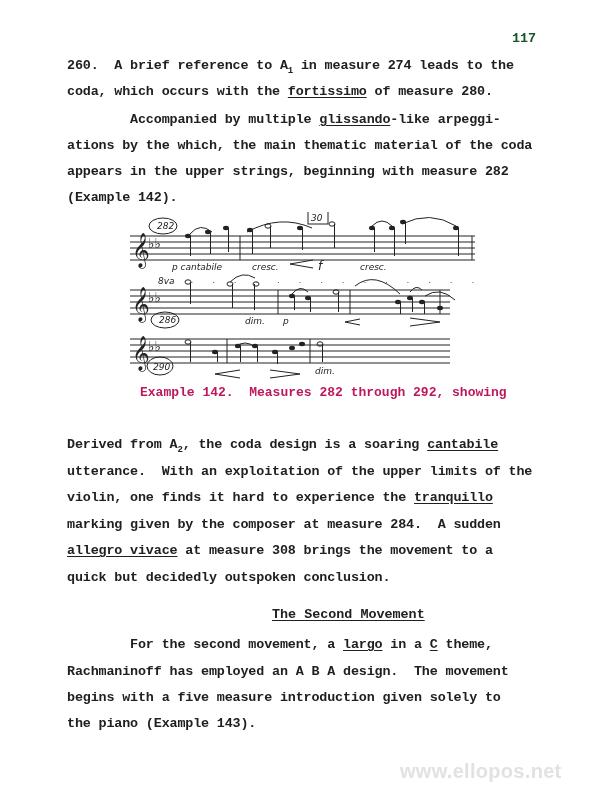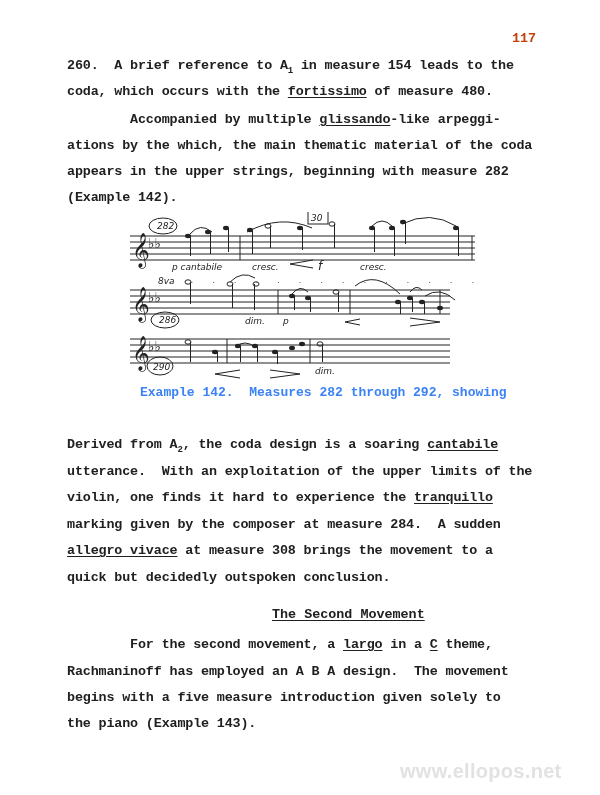--- a/index.html
+++ b/index.html
@@ -8,38 +8,38 @@
     font-family: "Liberation Mono", "DejaVu Sans Mono", monospace;
     color: #1a1a1a;
   }
   .page { position: absolute; left: 0; top: 0; width: 600px; height: 795px; }
   .line {
     position: absolute; left: 67px; font-size: 13.4px; letter-spacing: -0.15px;
     white-space: pre; line-height: 16px; font-weight: bold; color: #202020;
   }
   .u { text-decoration: underline; text-underline-offset: 2px; }
   .sub { font-size: 9px; position: relative; top: 4px; }
-  .pagenum { position: absolute; left: 512px; top: 31px; font-size: 13.4px; font-weight: bold; color: #c2410c; }
-  .caption { position: absolute; font-size: 13px; white-space: pre; font-weight: bold; color: #3b82f6; line-height: 15px; }
+  .pagenum { position: absolute; left: 512px; top: 31px; font-size: 13.4px; font-weight: bold; color: #14532d; }
+  .caption { position: absolute; font-size: 13px; white-space: pre; font-weight: bold; color: #be185d; line-height: 15px; }
   .heading { position: absolute; left: 227px; top: 607px; font-size: 13.4px; font-weight: bold; color: #202020; white-space: pre; margin-left: 45px; }
   .music { position: absolute; left: 120px; top: 212px; width: 370px; height: 170px; }
   .watermark {
     position: absolute; left: 400px; top: 760px; font-family: "Liberation Sans", sans-serif;
     font-size: 20px; font-weight: bold; color: #e2e2e2; letter-spacing: 0.3px; text-align: center;
   }
 </style>
 </head>
 <body>
 
 <div class="page">
   <div class="pagenum">117</div>
 
   <div id="p1">
-      <div class="line" style="top: 58px;"><span>260.  A brief reference to A</span><span class="sub">1</span><span> in measure 154 leads to the</span></div>
-      <div class="line" style="top: 84px;"><span>coda, which occurs with the </span><span class="u">fortissimo</span><span> of measure 480.</span></div>
+      <div class="line" style="top: 58px;"><span>260.  A brief reference to A</span><span class="sub">1</span><span> in measure 274 leads to the</span></div>
+      <div class="line" style="top: 84px;"><span>coda, which occurs with the </span><span class="u">fortissimo</span><span> of measure 280.</span></div>
     </div>
   <div id="p2">
       <div class="line" style="top: 112px;"><span>        Accompanied by multiple </span><span class="u">glissando</span><span>-like arpeggi-</span></div>
       <div class="line" style="top: 138px;"><span>ations by the which, the main thematic material of the coda</span></div>
       <div class="line" style="top: 164px;"><span>appears in the upper strings, beginning with measure 282</span></div>
       <div class="line" style="top: 190px;"><span>(Example 142).</span></div>
     </div>
 
   <svg class="music" viewBox="0 0 370 170" width="370" height="170">
     <g stroke="#222" stroke-width="1" fill="none">

